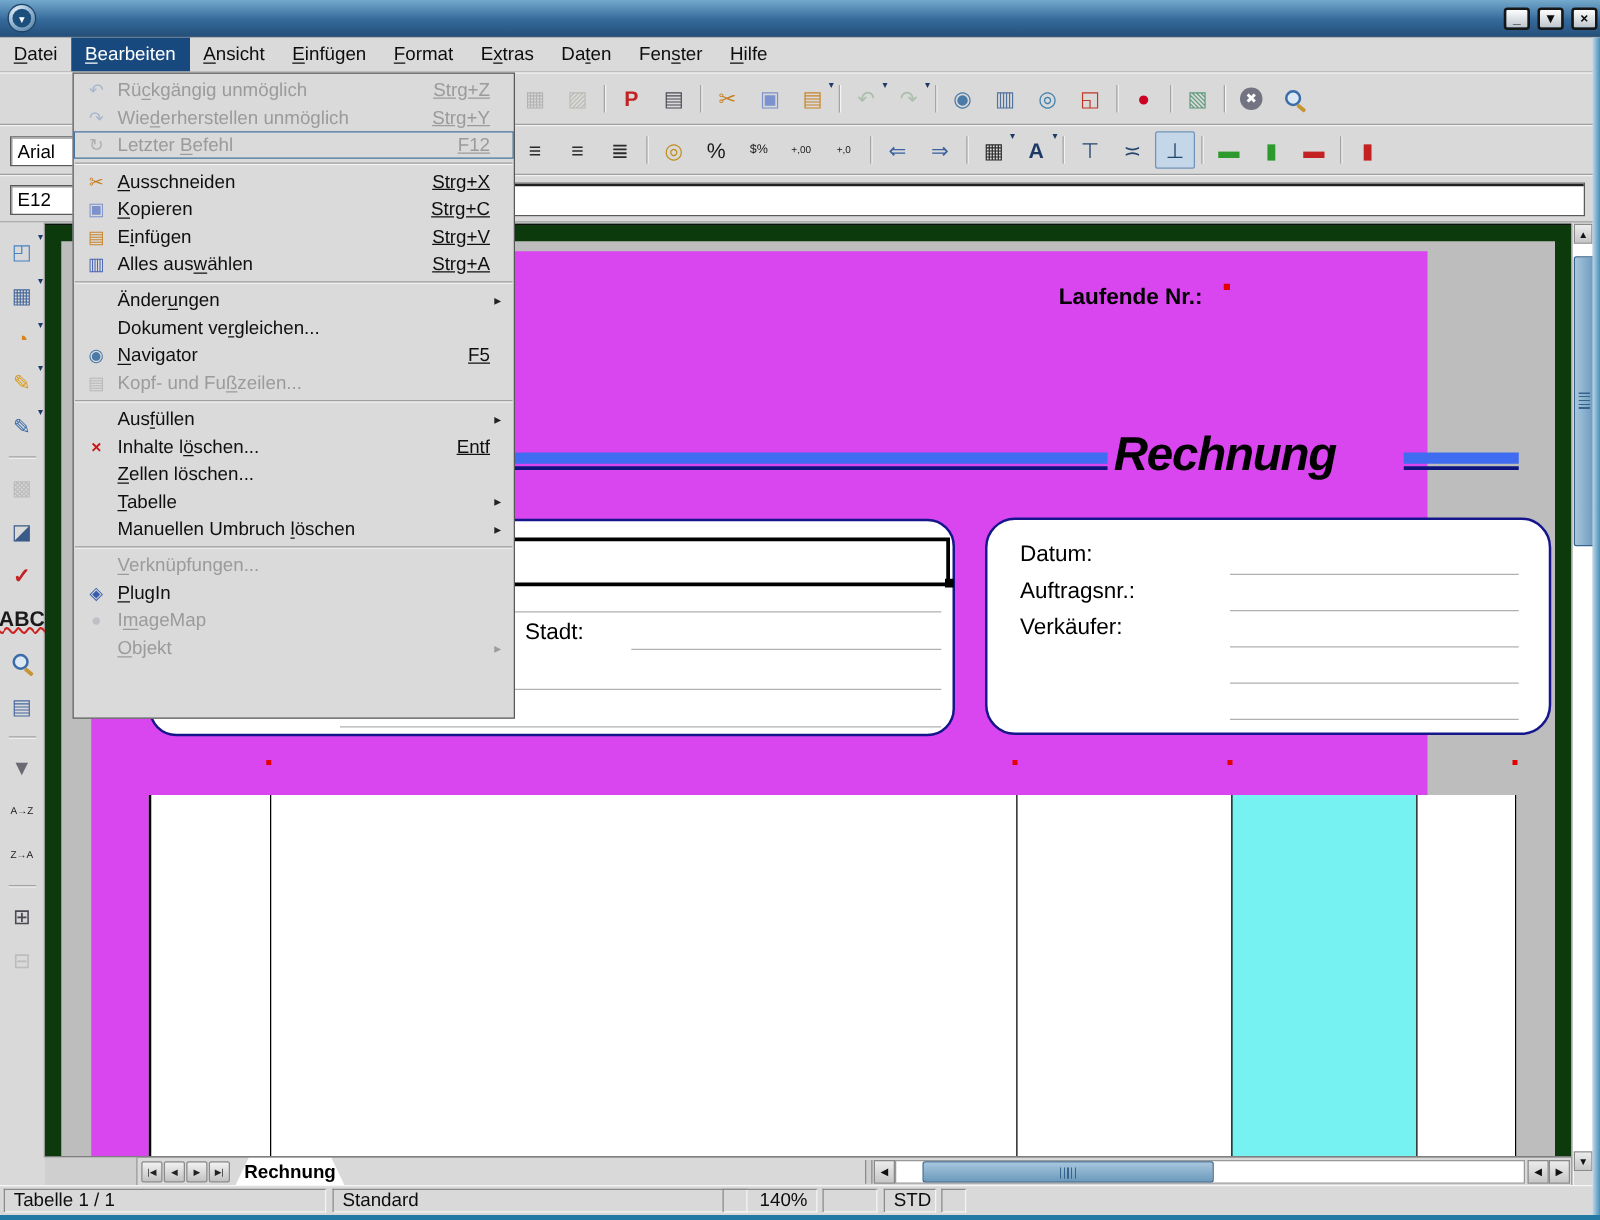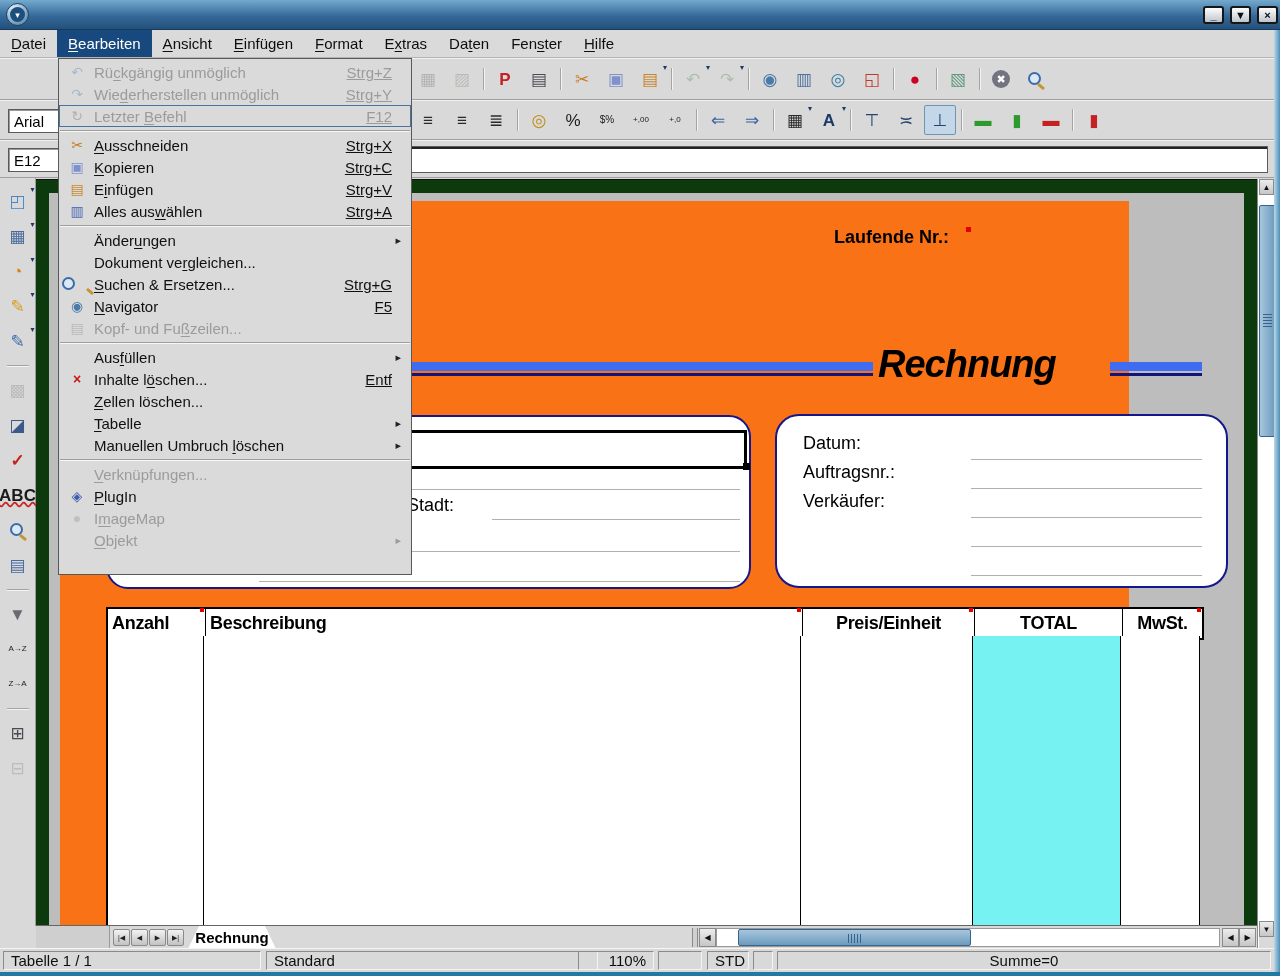--- a/index.html
+++ b/index.html
@@ -64,21 +64,21 @@
   #maintb{left:0;top:178px;width:36px;height:748px;background:#d9d9d9;border-right:1px solid #9c9c9c;}
   #maintb-icons{display:flex;flex-direction:column;align-items:center;padding-top:8px;gap:5px;}
   #maintb-icons .tsep{width:28px;height:9px;}
   #maintb-icons .tsep::after{left:3px;right:3px;top:4px;bottom:auto;width:auto;height:1px;
     box-shadow:0 1px 0 #f4f4f4;}
 
   
   #viewport{left:36px;top:179px;width:1221px;height:746px;background:#0d3a0d;
     border-top:1px solid #101010;overflow:hidden;}
   #vp-gray{left:13px;top:13px;right:13px;bottom:0;background:#bdbdbd;position:absolute;}
-  #page{left:24px;top:21px;width:1069px;bottom:0;background:#f97316;position:absolute;}
+  #page{left:37px;top:21px;width:1069px;bottom:0;background:#d946ef;position:absolute;}
   .lbl{position:absolute;color:#000;font-size:18px;white-space:nowrap;}
   .bold{font-weight:bold;}
   .note{position:absolute;width:5px;height:5px;background:#e40000;}
   .blueline-a{position:absolute;height:9px;background:#3f6cf0;}
   .blueline-b{position:absolute;height:3px;background:#10147e;}
   #invtitle{position:absolute;left:818px;top:142px;font-size:38px;font-weight:bold;
     font-style:italic;letter-spacing:-1px;}
   .rbox{position:absolute;border:2px solid #16168c;background:#fff;}
   #selcell{position:absolute;left:150px;top:229px;width:531px;height:33px;border:3px solid #000;}
   #selhandle{position:absolute;left:683px;top:262px;width:7px;height:7px;background:#000;}
@@ -401,27 +401,20 @@
     <div class="rbox" style="left:715px;top:213px;width:449px;height:170px;border-radius:24px;"></div>
     <span class="lbl" style="left:743px;top:232px;">Datum:</span>
     <span class="lbl" style="left:743px;top:261px;">Auftragsnr.:</span>
     <span class="lbl" style="left:743px;top:290px;">Verkäufer:</span>
     <div class="fline" style="left:911px;top:258px;width:231px;"></div>
     <div class="fline" style="left:911px;top:287px;width:231px;"></div>
     <div class="fline" style="left:911px;top:316px;width:231px;"></div>
     <div class="fline" style="left:911px;top:345px;width:231px;"></div>
     <div class="fline" style="left:911px;top:374px;width:231px;"></div>
 
-    <div id="invhead">
-      <div class="thc left" style="width:97px;">Anzahl</div>
-      <div class="thc left" style="width:597px;">Beschreibung</div>
-      <div class="thc" style="width:172px;">Preis/Einheit</div>
-      <div class="thc" style="width:148px;">TOTAL</div>
-      <div class="thc" style="width:80px;">MwSt.</div>
-    </div>
     <span class="note" style="left:140px;top:407px;width:4px;height:4px;"></span>
     <span class="note" style="left:737px;top:407px;width:4px;height:4px;"></span>
     <span class="note" style="left:909px;top:407px;width:4px;height:4px;"></span>
     <span class="note" style="left:1137px;top:407px;width:4px;height:4px;"></span>
 
     <div id="invbody">
       <div id="cyancol"></div>
       <div class="vline" style="left:0;width:2px;"></div>
       <div class="vline" style="left:97px;"></div>
       <div class="vline" style="left:694px;"></div>
@@ -455,25 +448,24 @@
 <div class="abs" id="vsb">
   <div class="abs scrollbtn" style="left:1px;top:0;width:15px;height:16px;">▲</div>
   <div id="vthumb"></div>
   <div class="abs scrollbtn" style="left:1px;top:742px;width:15px;height:16px;">▼</div>
   <div class="abs" style="left:1px;top:758px;width:15px;height:11px;background:#d9d9d9;"></div>
 </div>
 
 <div class="abs" id="statusbar">
   <div class="sfield" style="left:3px;width:258px;">Tabelle 1 / 1</div>
   <div class="sfield" style="left:266px;width:332px;">Standard</div>
-  <div class="sfield" style="left:578px;width:76px;justify-content:flex-end;">110%</div>
+  <div class="sfield" style="left:578px;width:76px;justify-content:flex-end;">140%</div>
   <div class="sfield" style="left:658px;width:44px;"></div>
   <div class="sfield" style="left:707px;width:42px;">STD</div>
   <div class="sfield" style="left:753px;width:20px;"></div>
-  <div class="sfield" style="left:777px;width:494px;justify-content:center;">Summe=0</div>
 </div>
 <div class="abs" id="bottomframe"></div>
 <div class="abs" id="rightframe"></div>
 
 <div class="abs" id="edit-menu">
     <div class="mi dis">
       <span class="mic" style="color: rgb(140, 166, 198);">↶</span>
       <span class="mil">Rü<u>c</u>kgängig unmöglich</span>
       <span class="mis">Strg+Z</span>
     </div>
@@ -512,25 +504,20 @@
     <div class="mi">
       <span class="mic"></span>
       <span class="mil">Änder<u>u</u>ngen</span>
       <span class="mia">▸</span>
     </div>
     <div class="mi">
       <span class="mic"></span>
       <span class="mil">Dokument ve<u>r</u>gleichen...</span>
     </div>
     <div class="mi">
-      <span class="mic mag"></span>
-      <span class="mil"><u>S</u>uchen &amp; Ersetzen...</span>
-      <span class="mis">Strg+G</span>
-    </div>
-    <div class="mi">
       <span class="mic" style="color: rgb(74, 122, 168);">◉</span>
       <span class="mil"><u>N</u>avigator</span>
       <span class="mis">F5</span>
     </div>
     <div class="mi dis">
       <span class="mic" style="color: rgb(166, 166, 166);">▤</span>
       <span class="mil">Kopf- und Fu<u>ß</u>zeilen...</span>
     </div>
     <div class="msep"></div>
     <div class="mi">

